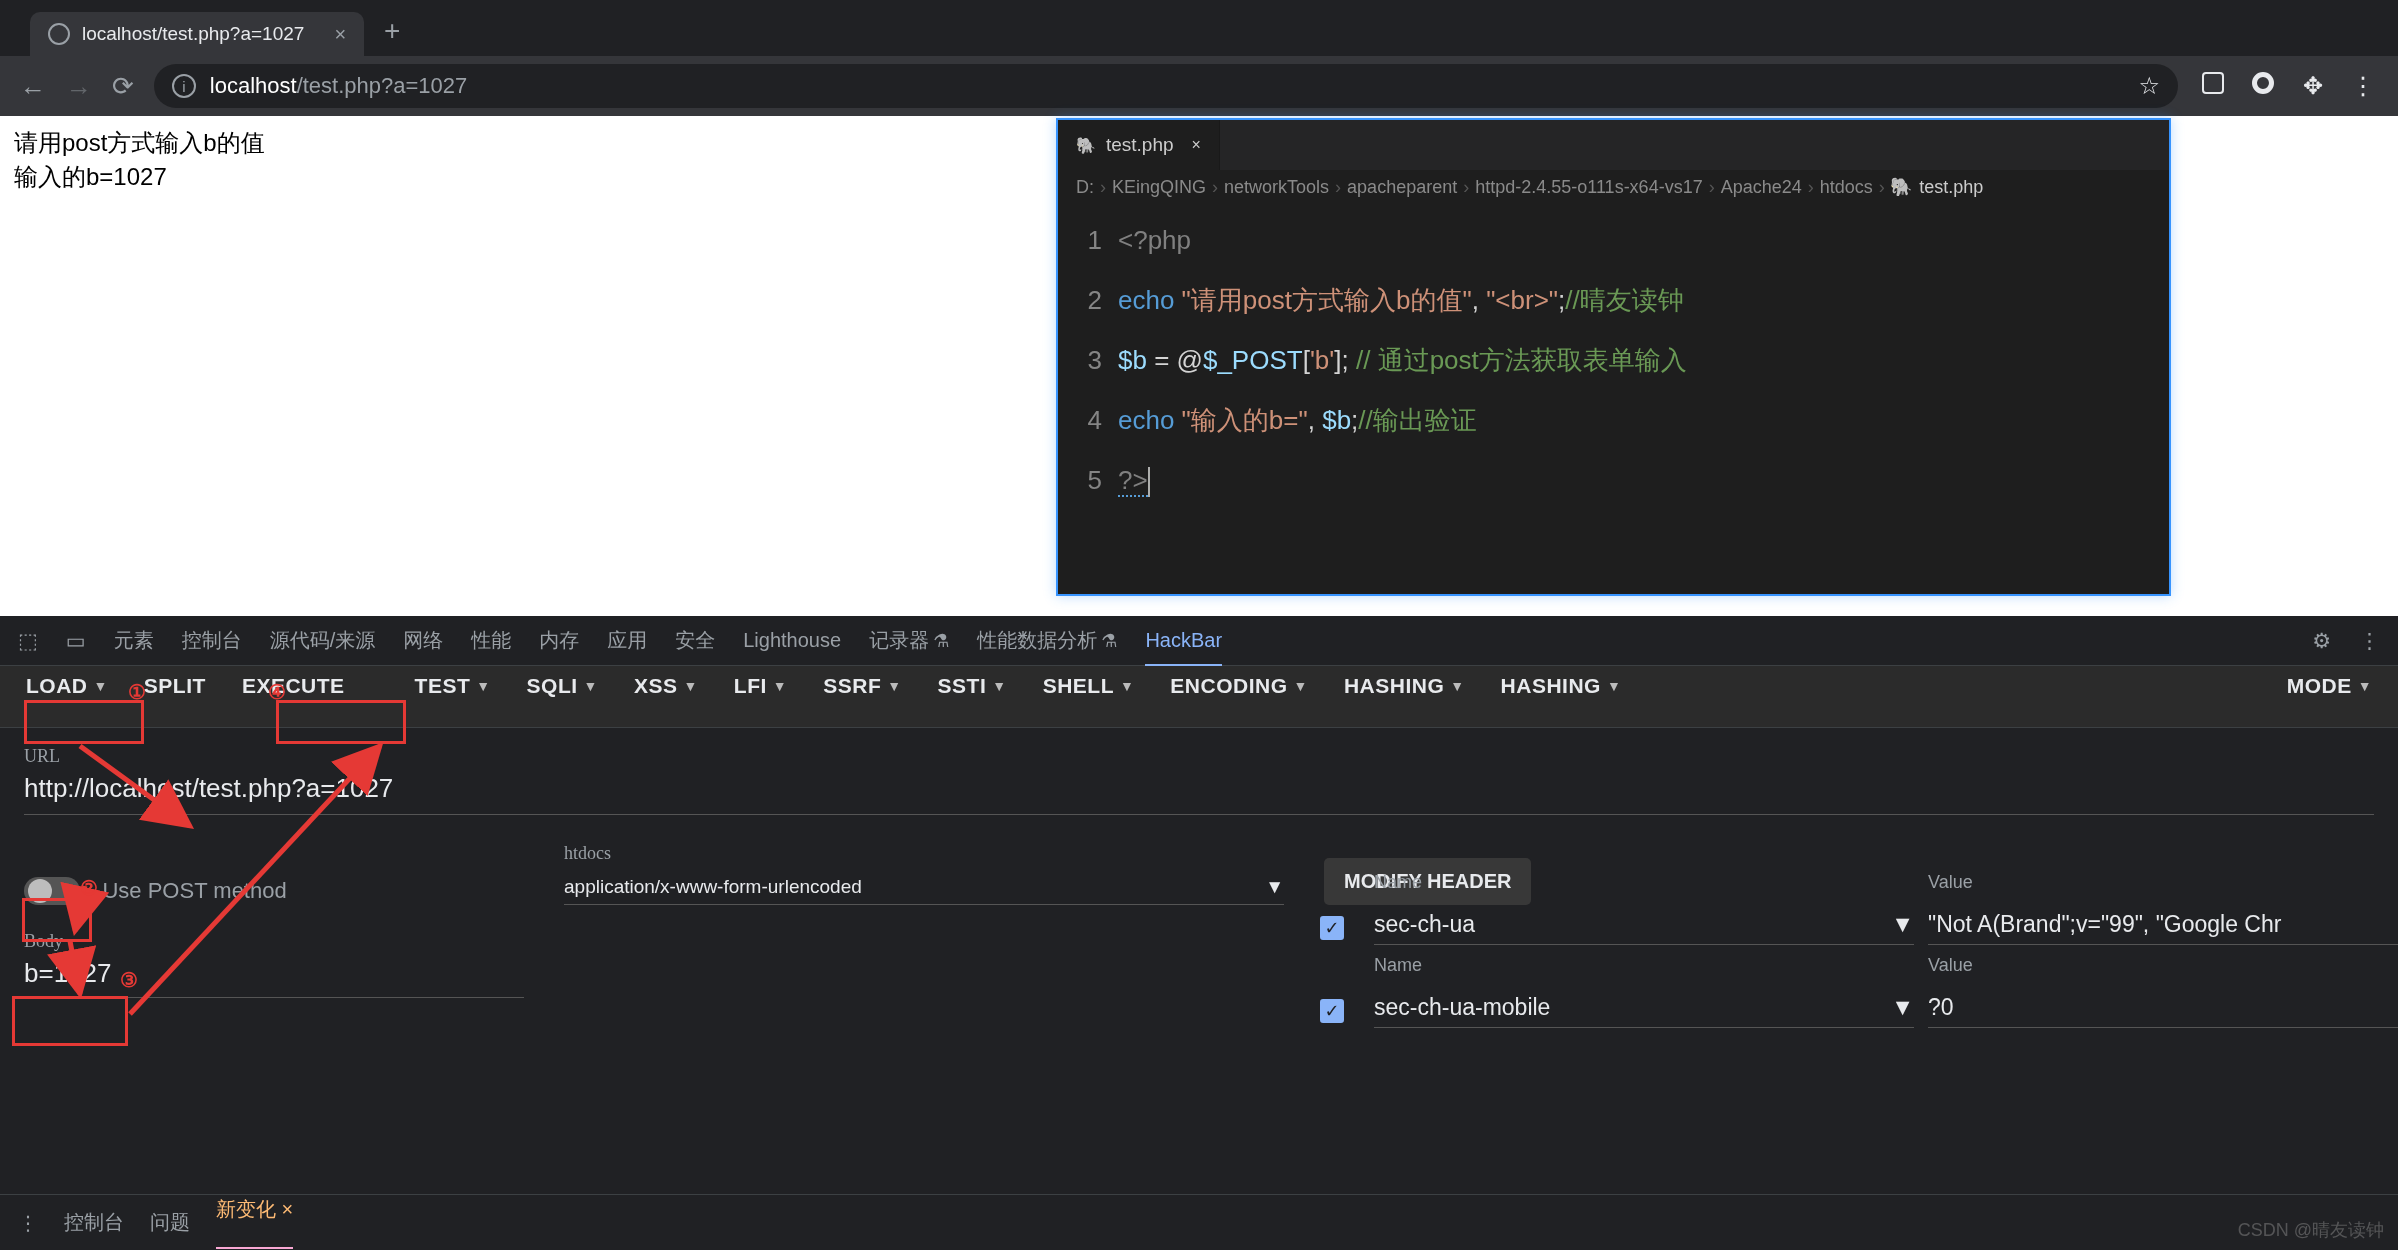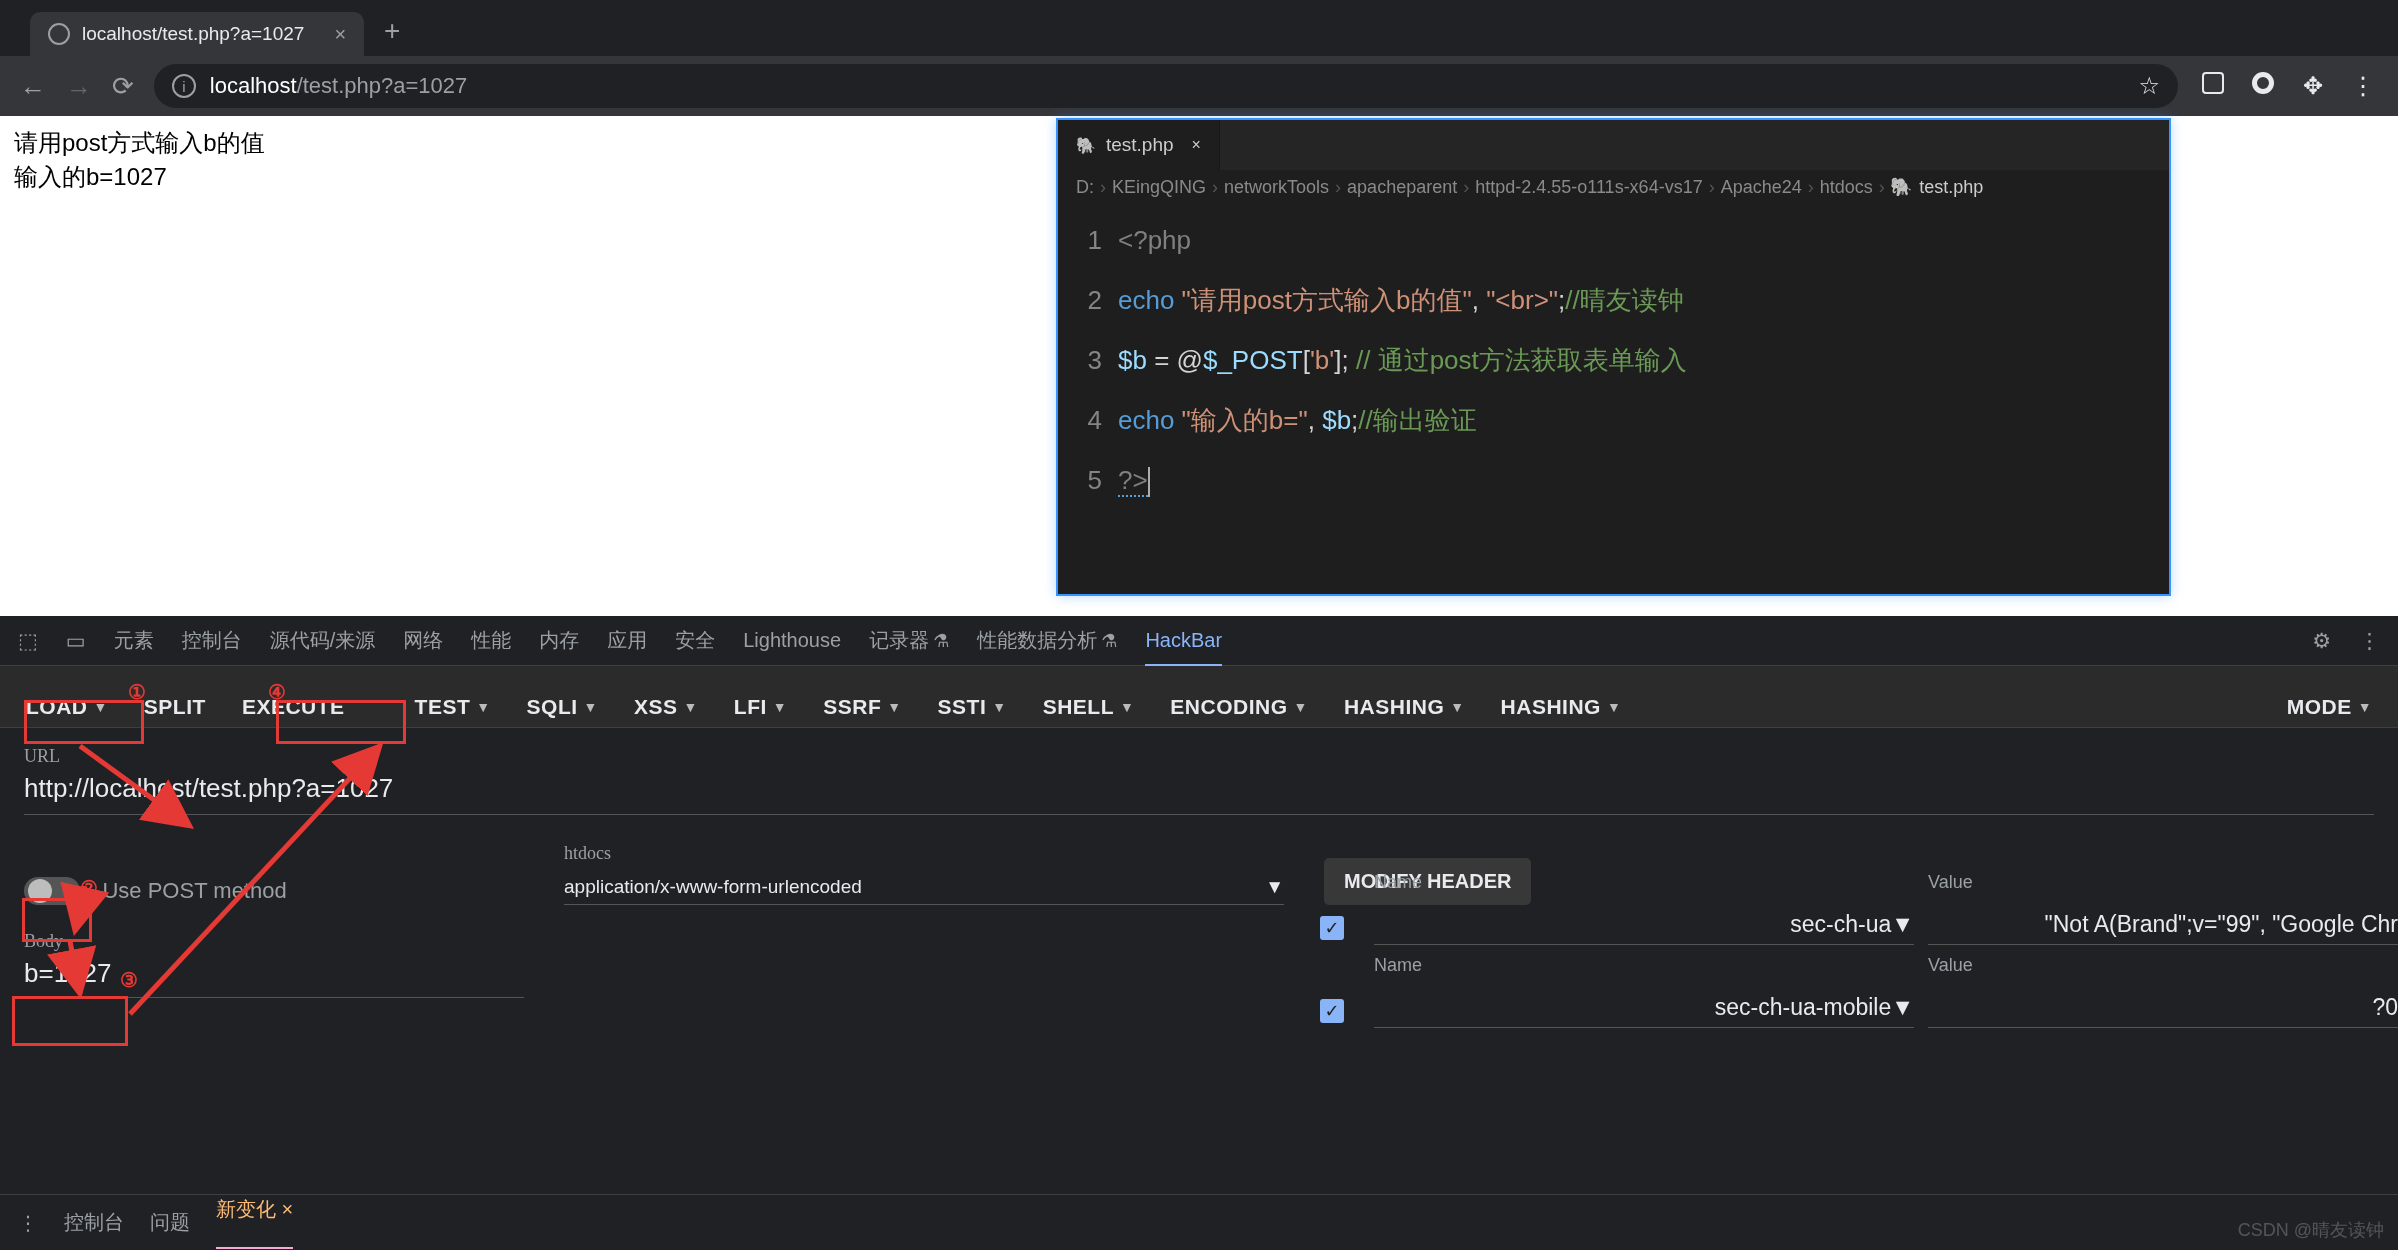--- a/index.html
+++ b/index.html
@@ -30,40 +30,40 @@
 .gutter{width:60px;text-align:right;padding-right:16px;color:#858585;padding-top:6px}
 .lines{flex:1;padding-top:6px;white-space:pre}
 .c-tag{color:#808080}.c-kw{color:#569cd6}.c-str{color:#ce9178}.c-cmt{color:#6a9955}.c-var{color:#9cdcfe}.c-op{color:#d4d4d4}
 .devtools{background:#202124;color:#e8eaed;height:634px;display:flex;flex-direction:column;position:relative}
 .dt-tabs{height:50px;display:flex;align-items:center;gap:28px;padding:0 18px;border-bottom:1px solid #3c4043;color:#9aa0a6;font-size:20px}
 .dt-tab{cursor:pointer}
 .dt-tab.active{color:#8ab4f8;border-bottom:3px solid #8ab4f8;padding-bottom:12px;margin-bottom:-14px}
 .dt-ic{font-size:21px}
 .flask{font-size:18px;margin-left:4px}
 .hackbar{flex:1;display:flex;flex-direction:column}
-.hb-toolbar{height:62px;background:#2b2b2b;display:flex;align-items:flex-end;gap:4px;padding:0 10px;border-bottom:1px solid #3c4043;color:#e8eaed;font-size:21px;font-weight:600;letter-spacing:.5px}
+.hb-toolbar{height:62px;background:#2b2b2b;display:flex;align-items:flex-start;gap:4px;padding:0 10px;border-bottom:1px solid #3c4043;color:#e8eaed;font-size:21px;font-weight:600;letter-spacing:.5px}
 .hb-btn{padding:8px 16px;cursor:pointer;display:flex;align-items:center;gap:6px}
 .hb-btn .car{font-size:14px;color:#bbb}
 .hb-right{margin-left:auto}
 .hb-body{flex:1;padding:18px 24px;font-family:monospace;position:relative;overflow:hidden}
 .hb-label{color:#9aa0a6;font-size:18px;font-family:Liberation Serif, serif;margin-bottom:6px}
 .hb-url{color:#e8eaed;font-size:26px;border-bottom:1px solid #555;padding-bottom:10px;margin-bottom:28px}
 .hb-row{display:flex;align-items:flex-end;gap:40px;margin-bottom:26px}
 .hb-col{flex:0 0 500px}
 .hb-col2{flex:0 0 720px}
 .toggle{width:56px;height:28px;background:#555;border-radius:14px;position:relative;display:inline-block;vertical-align:middle}
 .toggle .k{width:24px;height:24px;background:#bdbdbd;border-radius:50%;position:absolute;top:2px;left:4px}
 .toggle-lbl{color:#9aa0a6;font-size:22px;margin-left:18px;vertical-align:middle;font-family:sans-serif}
 .select{border-bottom:1px solid #555;color:#e8eaed;font-size:19px;padding:6px 0;display:flex;justify-content:space-between;font-family:sans-serif}
 .modhdr{background:#383838;border-radius:5px;padding:12px 20px;color:#e8eaed;font-size:20px;font-weight:600;font-family:sans-serif;display:inline-block}
 .hb-body-field{color:#e8eaed;font-size:26px;border-bottom:1px solid #555;padding-bottom:8px;width:500px}
 .hdr-grid{position:absolute;left:1320px;top:144px;right:0;font-family:monospace}
 .hdr-item{display:grid;grid-template-columns:40px 540px 1fr;align-items:center;gap:14px;margin-bottom:10px}
 .hdr-lbl{color:#9aa0a6;font-size:18px;font-family:sans-serif;margin-bottom:4px}
-.hdr-val{color:#e8eaed;font-size:23px;border-bottom:1px solid #555;padding-bottom:6px;display:flex;justify-content:flex-end}
+.hdr-val{color:#e8eaed;font-size:23px;border-bottom:1px solid #555;padding-bottom:6px;display:flex;justify-content:space-between}
 .cb{width:24px;height:24px;border:2px solid #8ab4f8;background:#8ab4f8;color:#202124;display:flex;align-items:center;justify-content:center;font-size:18px;border-radius:3px}
 .console{height:56px;background:#202124;border-top:1px solid #3c4043;display:flex;align-items:center;padding:0 18px;gap:26px;color:#9aa0a6;font-size:20px}
 .console .active{color:#fdba74;border-bottom:2px solid #f9a8d4;padding-bottom:24px}
 .hint{height:46px;background:#202124;padding:6px 20px;color:#bdc1c6;font-size:19px}
 .watermark{position:absolute;right:14px;bottom:8px;color:#888;font-size:18px;opacity:.5}
 .redbox{position:absolute;border:3px solid #e53935;z-index:50}
 .red-num{position:absolute;color:#e53935;font-size:20px;font-weight:bold;z-index:51}
 .arrow{position:absolute;z-index:49}
 .sq-ic{width:22px;height:22px;border:2.5px solid #e8eaed;border-radius:4px}
 .circ-ic{width:22px;height:22px;border:2.5px solid #e8eaed;border-radius:50%}

